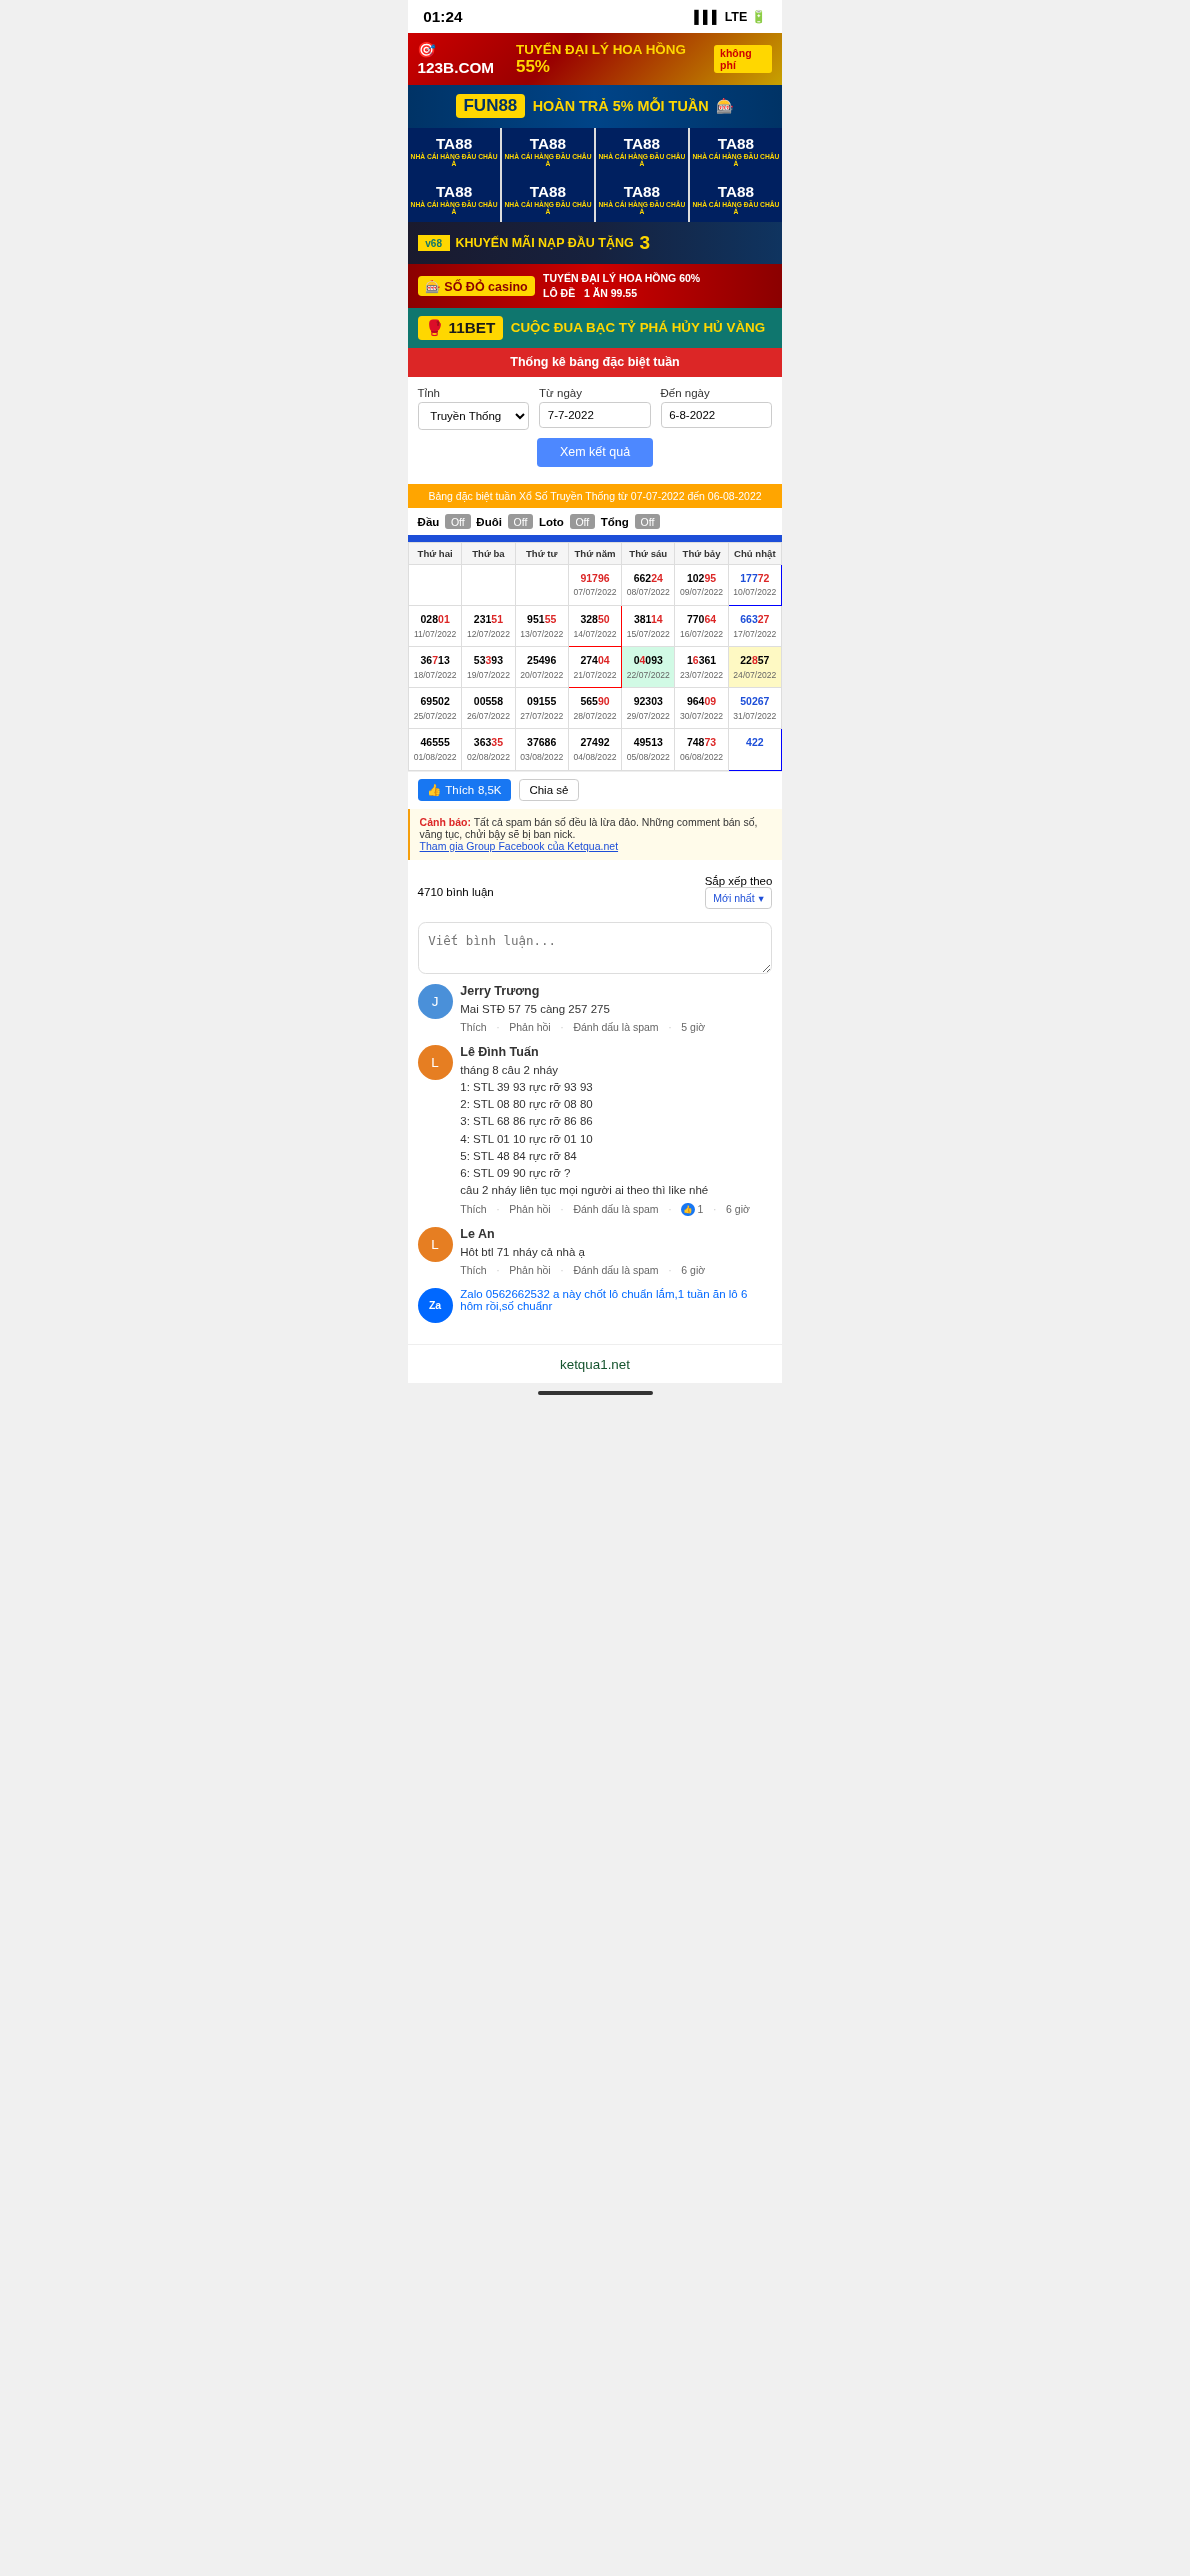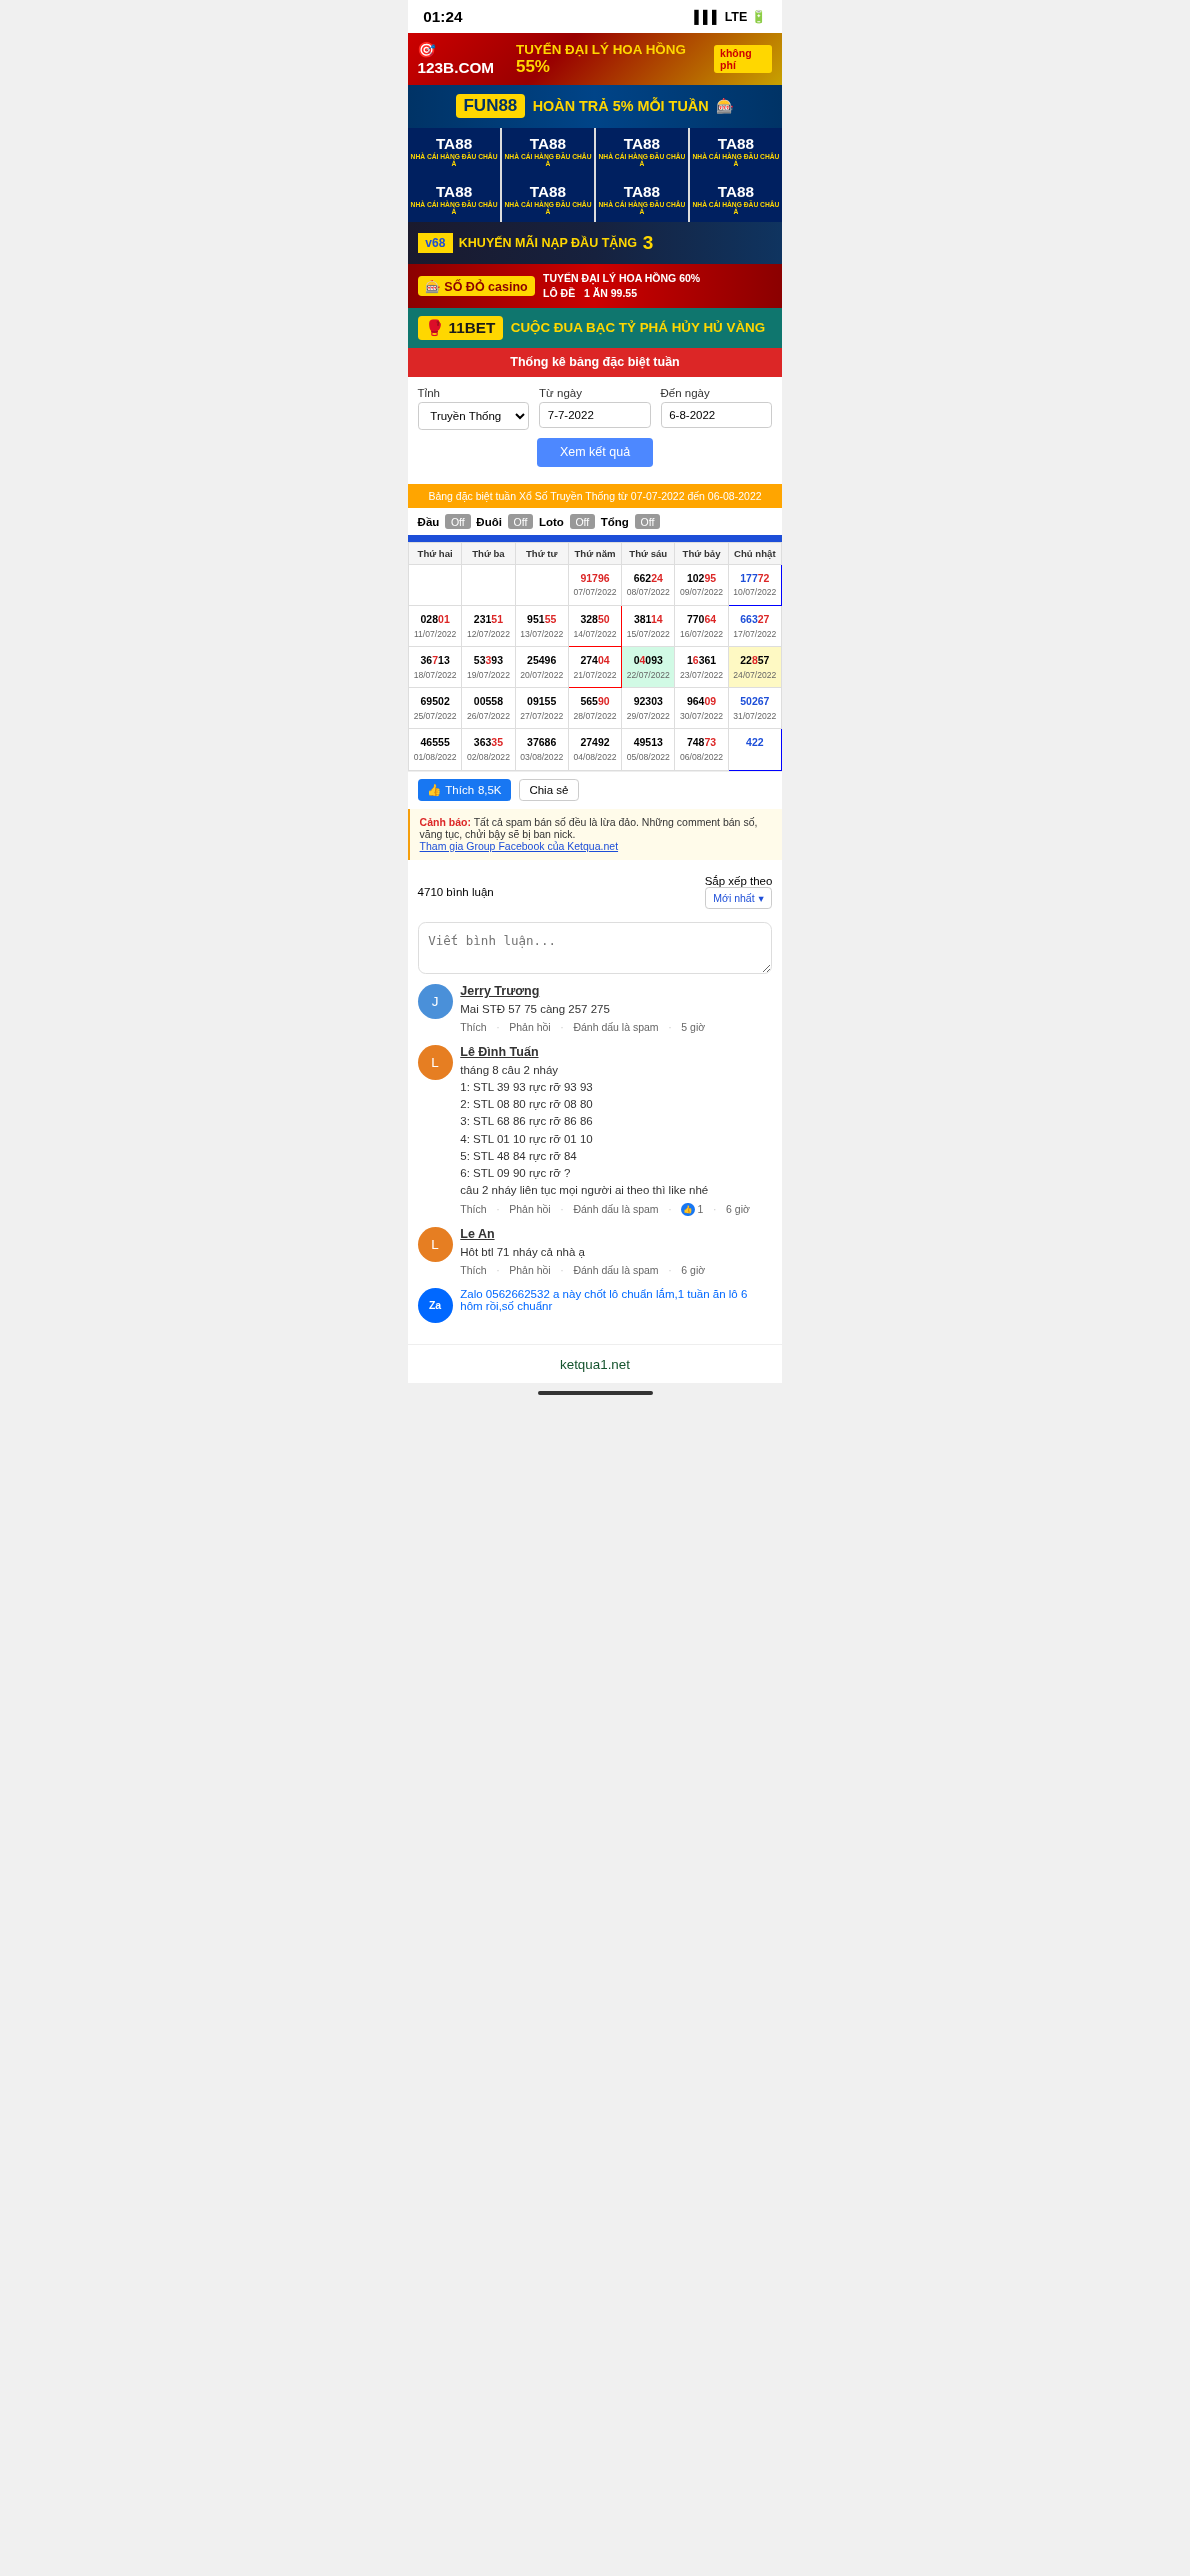--- a/index.html
+++ b/index.html
@@ -20,21 +20,21 @@
 
     .ad-fun88 { background: linear-gradient(90deg, #003366 0%, #004488 50%, #003366 100%); color: #FFD700; padding: 9.6px; text-align: center; font-weight: bold; font-size: 14.4px; display: flex; align-items: center; justify-content: center; gap: 7.7px; }
     .ad-fun88 .logo { color: #FFD700; font-size: 17px; font-weight: 900; background: #FFD700; color: #003366; padding: 1.9px 7.7px; border-radius: 3.8px; }
 
     .ad-ta88 { display: grid; grid-template-columns: 1fr 1fr 1fr 1fr; gap: 1.9px; background: #ddd; }
     .ad-ta88-item { background: #002060; color: #FFD700; text-align: center; padding: 7.7px 1.9px; font-size: 8.6px; font-weight: bold; }
     .ad-ta88-item .logo-ta { font-size: 15.3px; font-weight: 900; color: white; }
     .ad-ta88-item .sub { font-size: 6.7px; color: #FFD700; }
 
     .ad-v68 { background: linear-gradient(90deg, #1a1a2e 0%, #16213e 50%, #0f3460 100%); color: #FFD700; padding: 9.6px; display: flex; align-items: center; gap: 5.8px; font-size: 12.5px; font-weight: bold; }
-    .ad-v68 .v68logo { background: #FFD700; color: #1d4ed8; padding: 2.9px 7.7px; border-radius: 0; font-weight: 900; font-size: 12px; }
+    .ad-v68 .v68logo { background: #FFD700; color: #0f766e; padding: 2.9px 7.7px; border-radius: 0; font-weight: 900; font-size: 10px; }
 
     .ad-sodo { background: linear-gradient(90deg, #8B0000 0%, #c00 50%, #8B0000 100%); color: white; padding: 7.7px 9.6px; display: flex; align-items: center; gap: 7.7px; font-size: 11.5px; font-weight: bold; }
     .ad-sodo .sodo-logo { background: #FFD700; color: #8B0000; padding: 2.9px 7.7px; border-radius: 3.8px; font-weight: 900; font-size: 12.5px; }
     .ad-sodo .right-text { font-size: 10.5px; line-height: 1.4; }
 
     .ad-11bet { background: #0f766e; color: #FFD700; padding: 7.7px 9.6px; display: flex; align-items: center; gap: 7.7px; font-size: 13.4px; font-weight: bold; }
     .ad-11bet .logo11 { background: #FFD700; color: #1a1a1a; padding: 2.9px 7.7px; border-radius: 3.8px; font-weight: 900; font-size: 15.3px; }
 
     
     .main-content { background: white; }
@@ -77,21 +77,21 @@
 
     
     .comments-section { background: white; padding: 9.6px; }
     .comment-count-row { display: flex; justify-content: space-between; align-items: center; padding: 5.8px 0; font-size: 11.5px; }
     .sort-btn { background: none; border: 1px solid #ccc; padding: 3.8px 7.7px; border-radius: 3.8px; font-size: 10.5px; color: #1d4ed8; cursor: pointer; display: flex; align-items: center; gap: 3.8px; }
     .comment-input-area { width: 100%; border: 1px solid #ddd; border-radius: 7.7px; padding: 9.6px; font-size: 12.5px; color: #999; min-height: 48px; outline: none; margin: 7.7px 0; }
 
     .comment-item { display: flex; gap: 7.7px; margin-bottom: 11.5px; }
     .avatar-placeholder { width: 35px; height: 35px; border-radius: 50%; background: #ddd; display: flex; align-items: center; justify-content: center; font-size: 13.4px; color: #666; flex-shrink: 0; }
     .comment-body { flex: 1; }
-    .comment-user { font-weight: bold; font-size: 12.5px; color: #333; text-decoration: underline; }
+    .comment-user { font-weight: bold; font-size: 12.5px; color: #333; }
     .comment-text { font-size: 11.5px; color: #333; line-height: 1.5; margin: 2.9px 0; }
     .comment-actions { display: flex; gap: 9.6px; font-size: 10.5px; color: #666; align-items: center; margin-top: 2.9px; }
     .comment-actions span { cursor: pointer; }
     .comment-actions .dot { color: #ccc; }
     .like-count { display: flex; align-items: center; gap: 2.9px; }
     .like-icon { background: #1877f2; color: white; border-radius: 50%; width: 13.4px; height: 13.4px; display: flex; align-items: center; justify-content: center; font-size: 7.7px; }
 
     
     .bottom-bar { background: white; text-align: center; padding: 11.5px; font-size: 13.4px; color: #14532d; border-top: 1px solid #eee; }
     .home-indicator { background: #333; width: 115px; height: 3.8px; border-radius: 1.9px; margin: 7.7px auto 0; }

